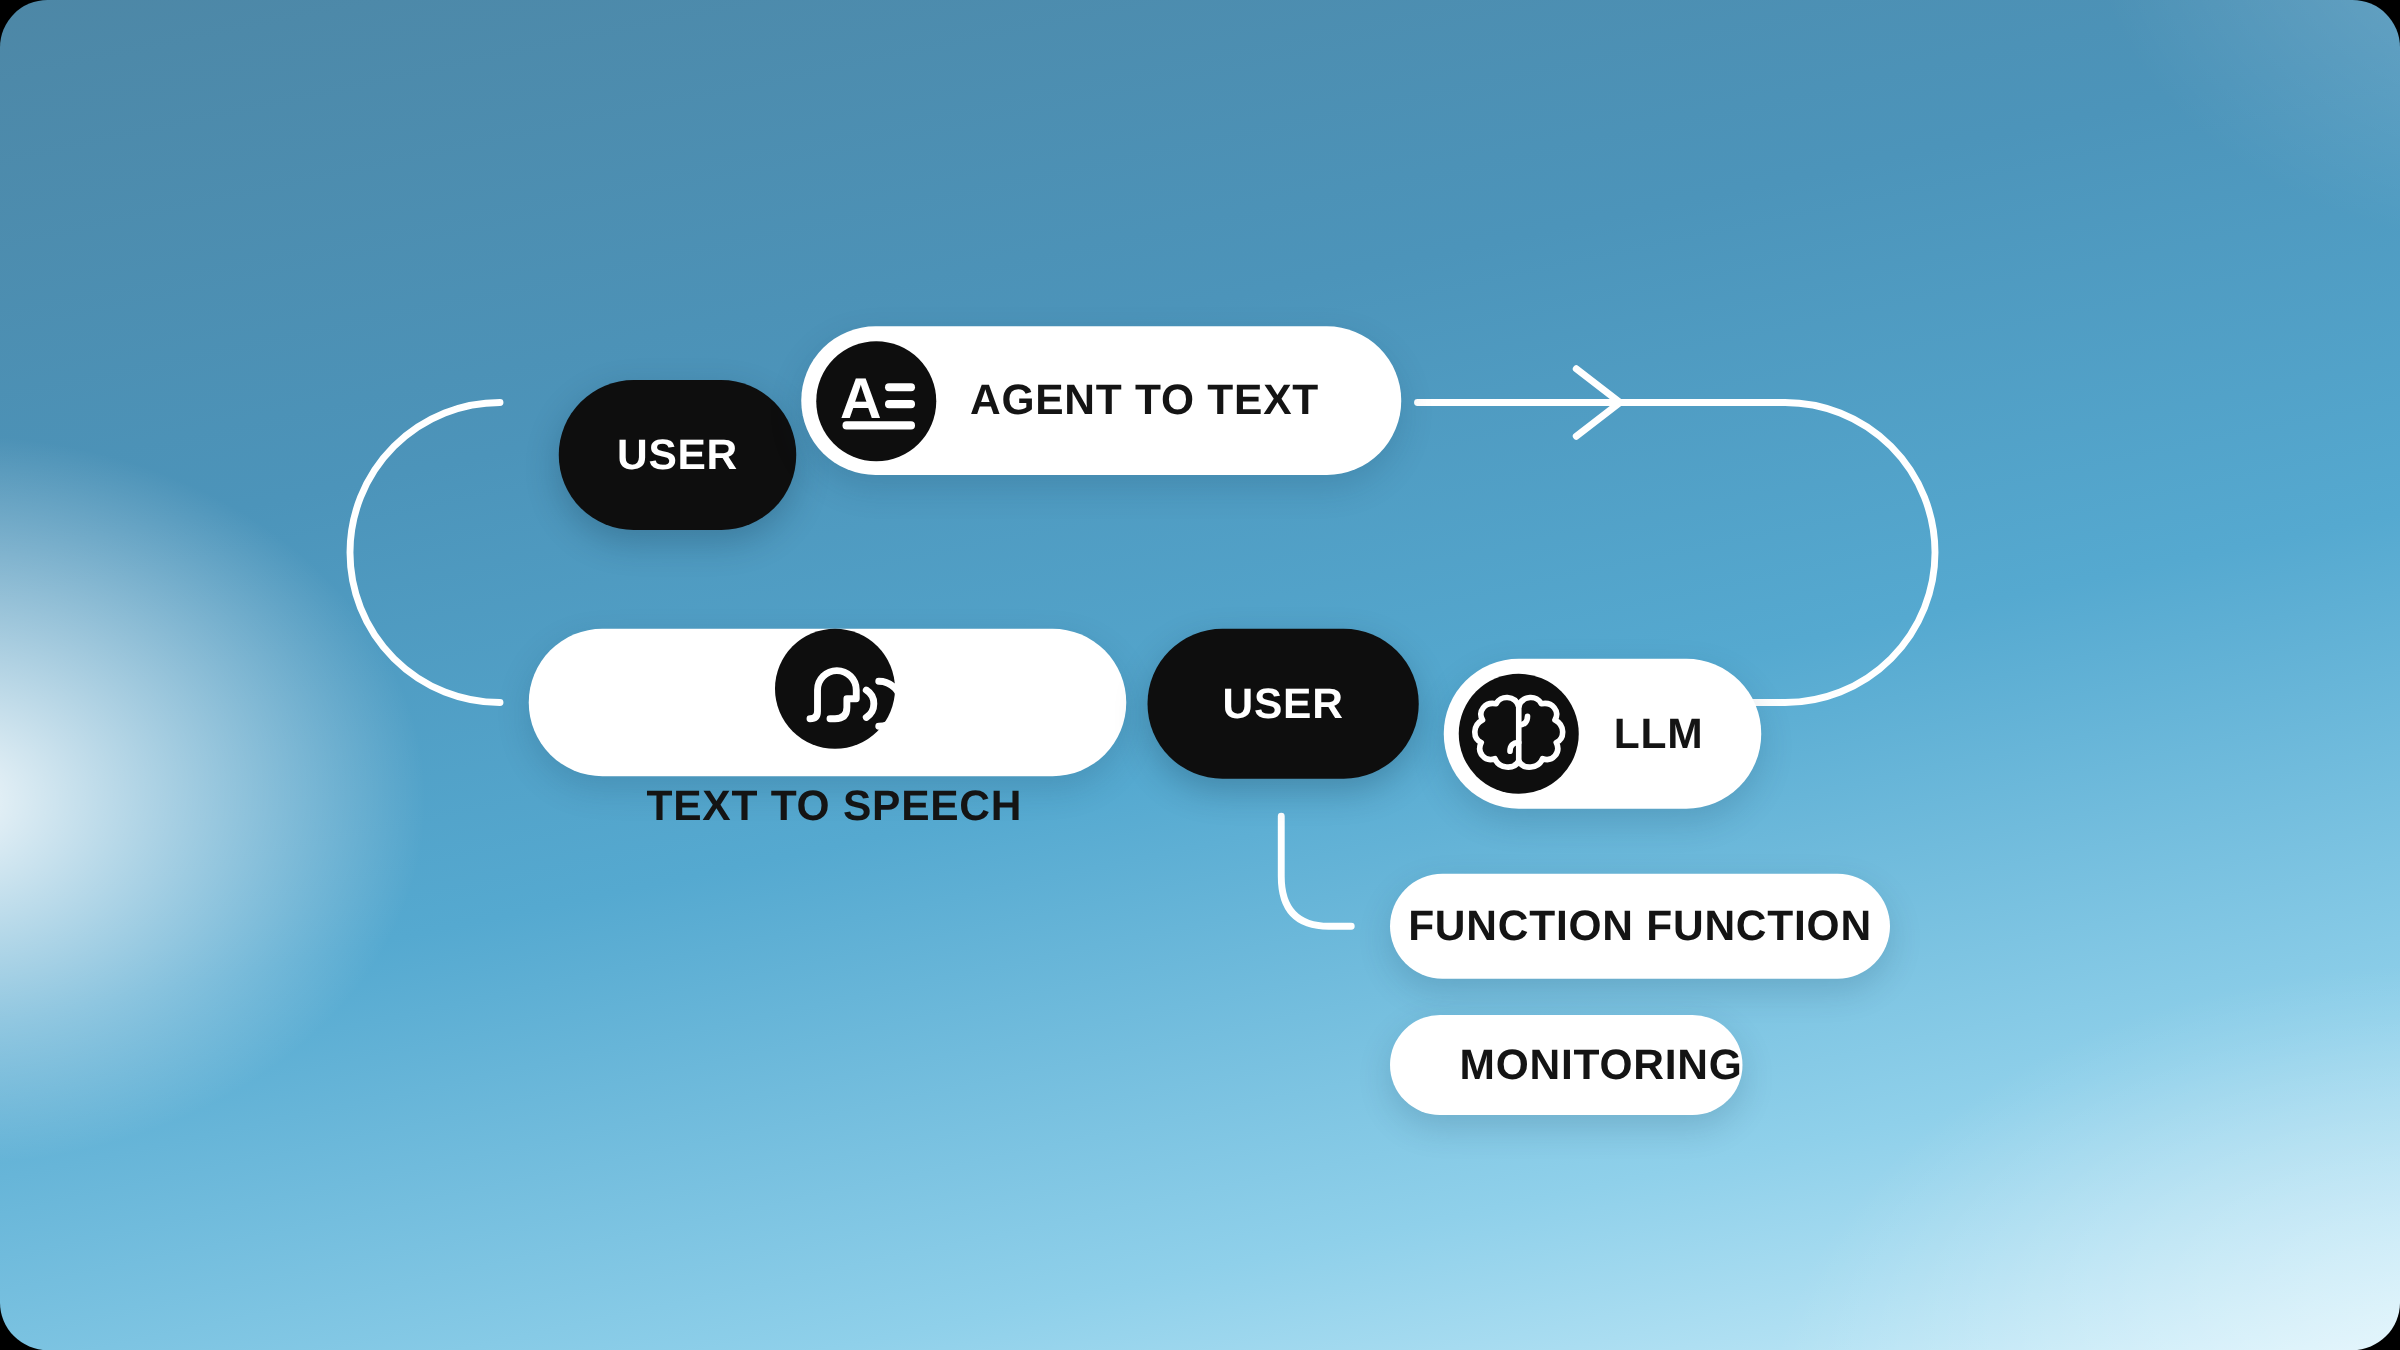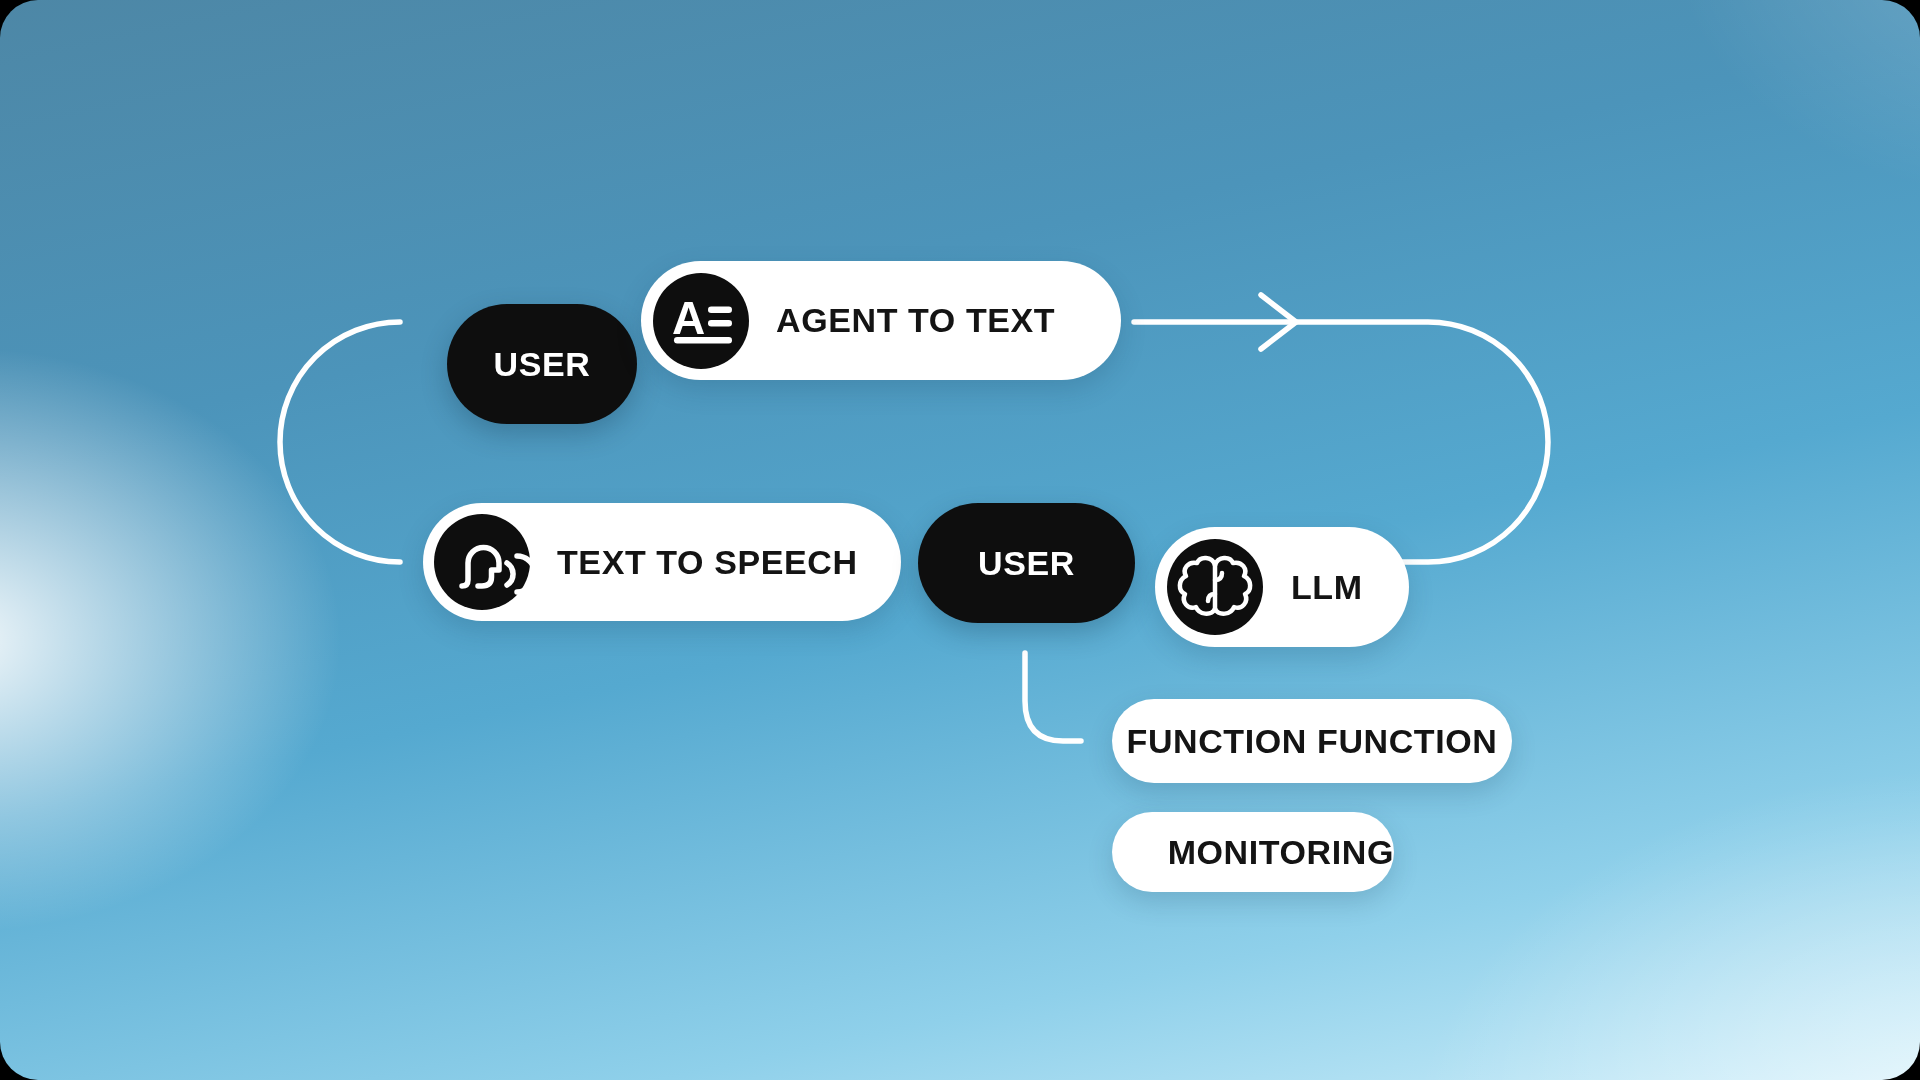--- a/index.html
+++ b/index.html
@@ -28,21 +28,21 @@
   .pill.light{background:#ffffff;color:#141414;
     box-shadow:0 10px 26px rgba(20,60,90,.18);}
   .icon-circle{
     width:96px;height:96px;border-radius:50%;background:#0e0e0e;
     display:flex;align-items:center;justify-content:center;flex:0 0 auto;
   }
   .icon-circle svg{display:block;}
   
   .n-user{left:447px;top:263px;width:190px;height:120px;margin-top:41px;}
   .n-stt {left:641px;top:261px;width:468px;height:119px;padding-left:12px;gap:27px;}
-  .n-tts {left:423px;top:503px;width:467px;height:118px;padding-left:11px;gap:27px;}
+  .n-tts {left:423px;top:503px;width:467px;height:118px;padding-left:11px;gap:27px;flex-direction:column;}
   .n-agent{left:918px;top:503px;width:217px;height:120px;}
   .n-llm {left:1155px;top:527px;width:242px;height:120px;padding-left:12px;gap:28px;}
   .n-fc  {left:1112px;top:699px;width:400px;height:84px;justify-content:center;}
   .n-mon {left:1112px;top:812px;width:282px;height:80px;justify-content:flex-end;}
 </style>
 </head>
 <body>
 
 <div class="stage">
 

